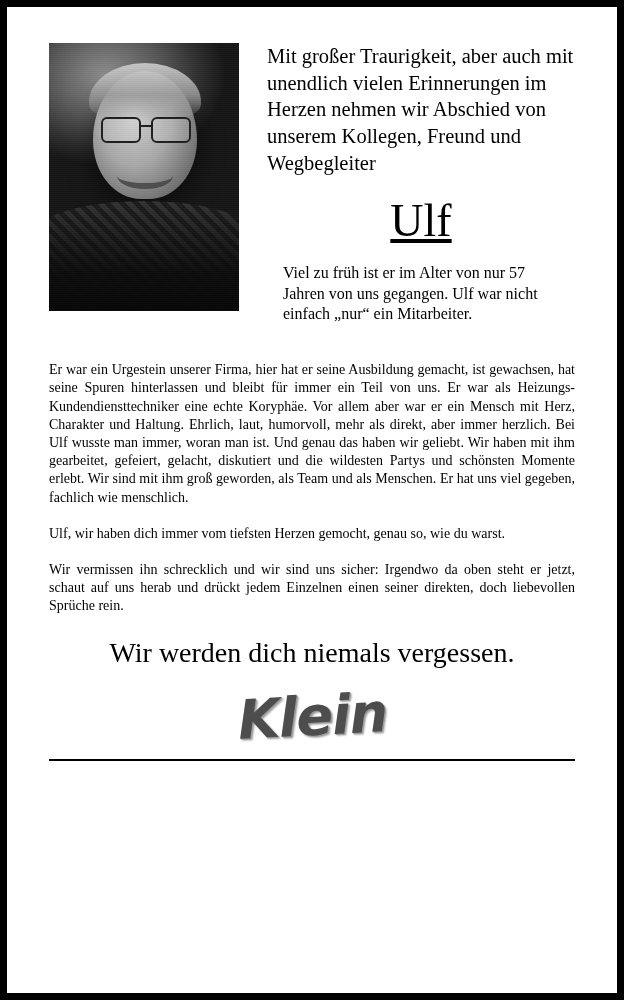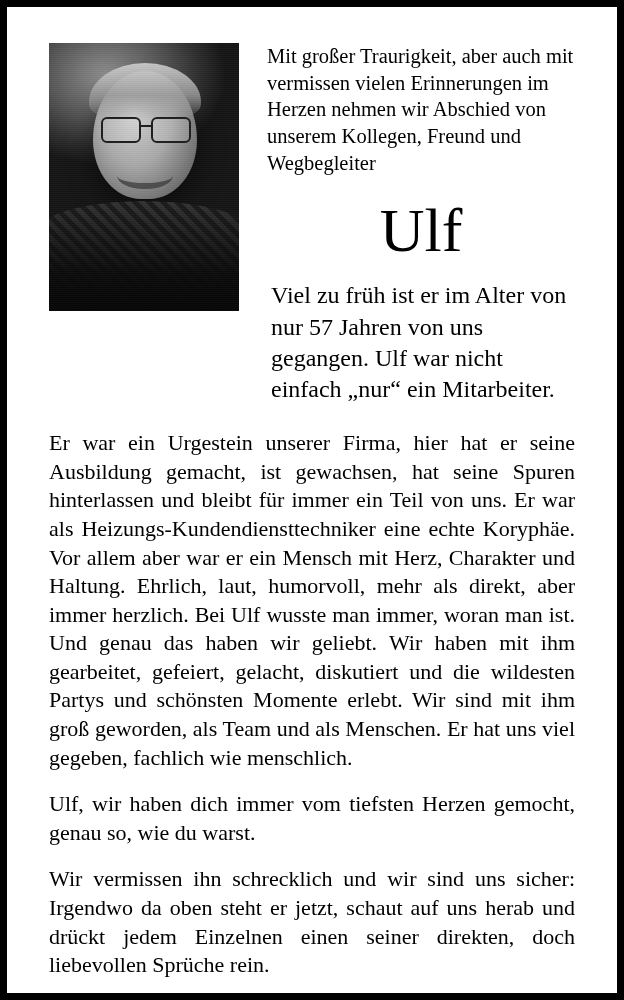--- a/index.html
+++ b/index.html
@@ -131,34 +131,35 @@
   .top-text {
     flex: 1 1 auto;
     min-width: 0;
   }
   .lede {
     font-size: 20.5px;
     line-height: 1.30;
     margin: 0;
   }
   .name {
-    font-size: 62px;
+    font-size: 46px;
     line-height: 1.1;
     text-align: center;
     margin: 20px 0 16px 0;
     font-family: "Liberation Serif", serif;
+    text-decoration: underline;
   }
   .subnote {
-    font-size: 24px;
+    font-size: 16px;
     line-height: 1.30;
-    margin: 4px;
+    margin: 16px;
   }
   .body-text {
     margin-top: 20px;
-    font-size: 22px;
+    font-size: 14px;
     line-height: 1.30;
     text-align: justify;
   }
   .body-text p {
     margin: 0 0 18px 0;
   }
   .body-text p:last-child {
     margin-bottom: 0;
   }
   .closing-line {
@@ -210,21 +211,21 @@
           <div class="lens left"></div>
           <div class="bridge"></div>
           <div class="lens right"></div>
         </div>
         <div class="smile"></div>
         <div class="shoulders"></div>
         <div class="grain"></div>
       </div>
 
       <div class="top-text">
-        <p class="lede">Mit großer Traurigkeit, aber auch mit vermissen vielen Erinnerungen im Herzen nehmen wir Abschied von unserem Kollegen, Freund und Wegbegleiter</p>
+        <p class="lede">Mit großer Traurigkeit, aber auch mit unendlich vielen Erinnerungen im Herzen nehmen wir Abschied von unserem Kollegen, Freund und Wegbegleiter</p>
         <div class="name">Ulf</div>
         <p class="subnote">Viel zu früh ist er im Alter von nur 57 Jahren von uns gegangen. Ulf war nicht einfach „nur“ ein Mitarbeiter.</p>
       </div>
 
     </div>
 
     <div class="body-text">
       <p>Er war ein Urgestein unserer Firma, hier hat er seine Ausbildung gemacht, ist gewachsen, hat seine Spuren hinterlassen und bleibt für immer ein Teil von uns. Er war als Heizungs-Kundendiensttechniker eine echte Koryphäe. Vor allem aber war er ein Mensch mit Herz, Charakter und Haltung. Ehrlich, laut, humorvoll, mehr als direkt, aber immer herzlich. Bei Ulf wusste man immer, woran man ist. Und genau das haben wir geliebt. Wir haben mit ihm gearbeitet, gefeiert, gelacht, diskutiert und die wildesten Partys und schönsten Momente erlebt. Wir sind mit ihm groß geworden, als Team und als Menschen. Er hat uns viel gegeben, fachlich wie menschlich.</p>
       <p>Ulf, wir haben dich immer vom tiefsten Herzen gemocht, genau so, wie du warst.</p>
       <p>Wir vermissen ihn schrecklich und wir sind uns sicher: Irgendwo da oben steht er jetzt, schaut auf uns herab und drückt jedem Einzelnen einen seiner direkten, doch liebevollen Sprüche rein.</p>

